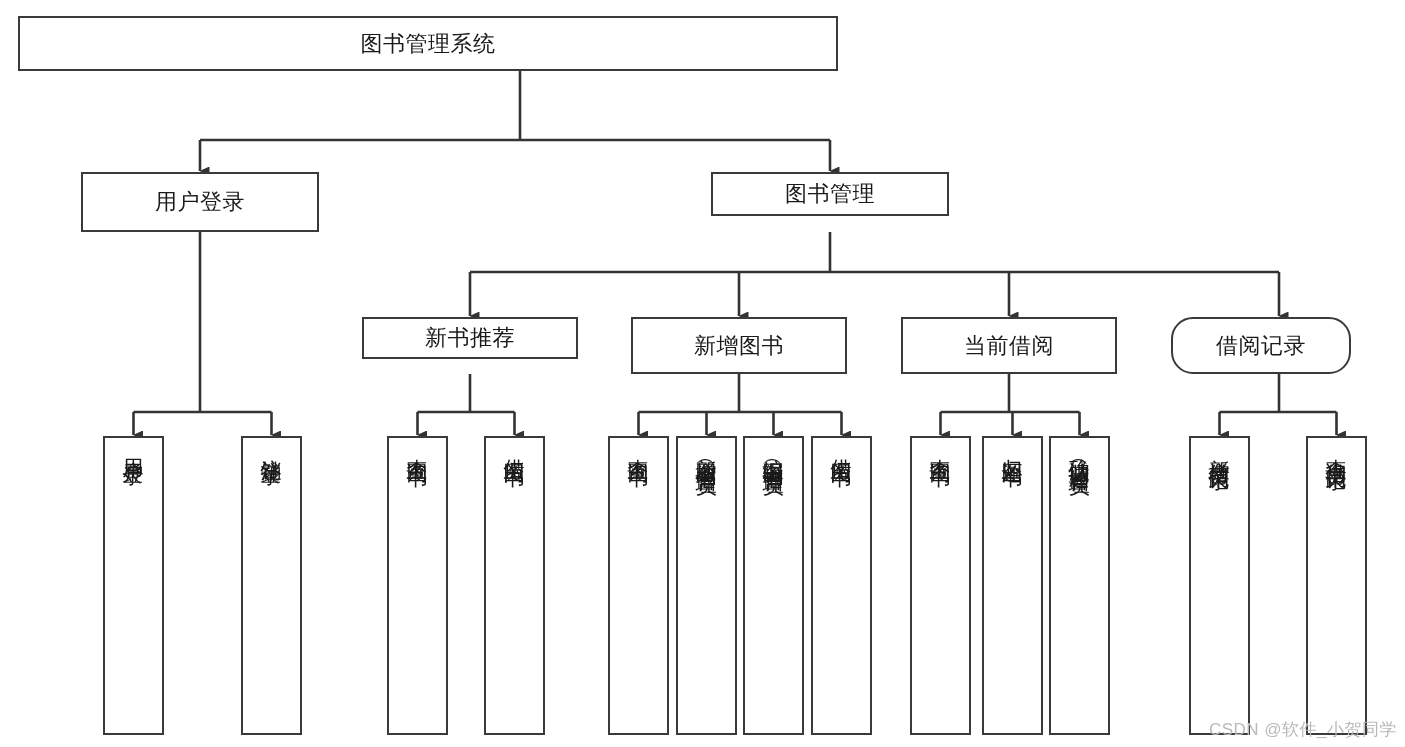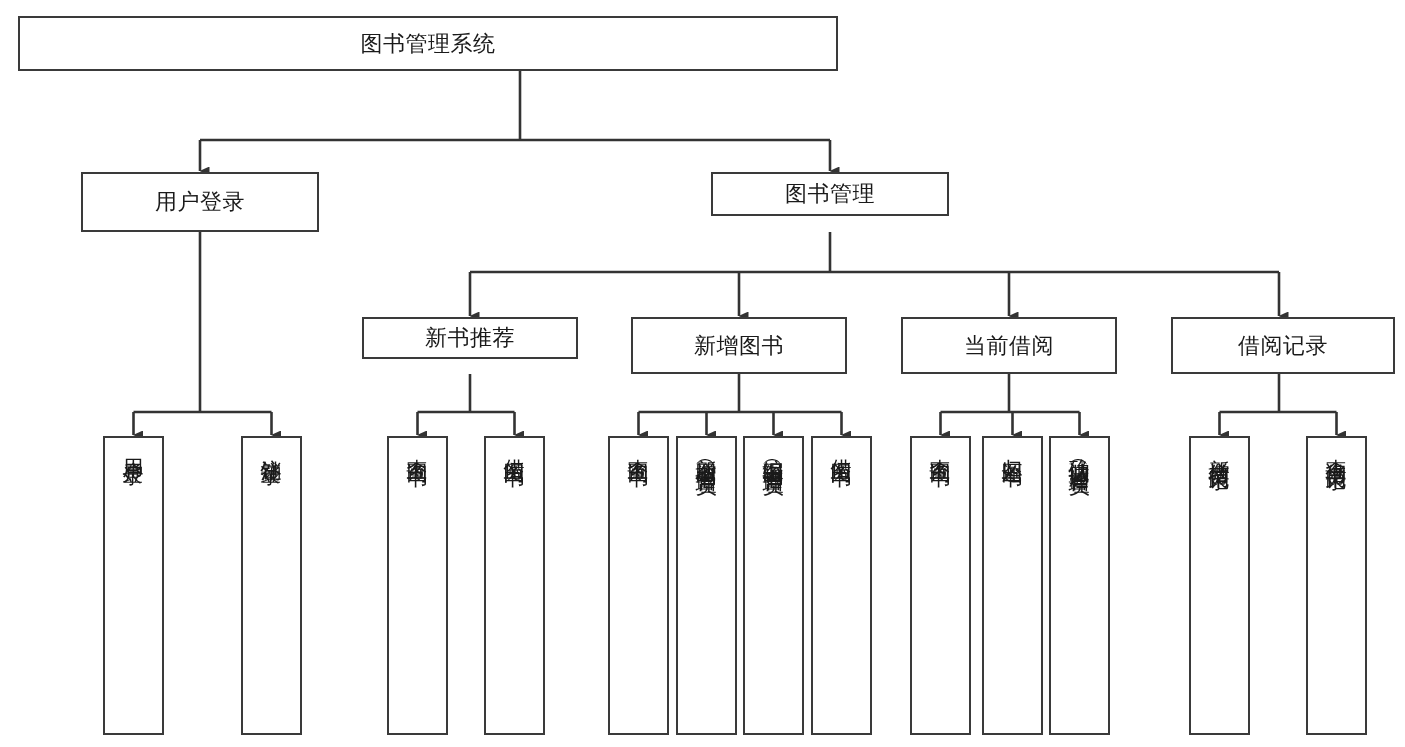--- a/index.html
+++ b/index.html
@@ -130,21 +130,21 @@
       </div>
       <div class="node horizontal" style="left: 362px; top: 317px; width: 216px; height: 42px;">
         <span class="label">新书推荐</span>
       </div>
       <div class="node horizontal" style="left: 631px; top: 317px; width: 216px; height: 57px;">
         <span class="label">新增图书</span>
       </div>
       <div class="node horizontal" style="left: 901px; top: 317px; width: 216px; height: 57px;">
         <span class="label">当前借阅</span>
       </div>
-      <div class="node horizontal" style="left: 1171px; top: 317px; width: 224px; height: 57px;">
+      <div class="node horizontal" style="left: 1171px; top: 317px; width: 180px; height: 57px; border-radius: 22px;">
         <span class="label">借阅记录</span>
       </div>
       <div class="node vertical" style="left: 103px; top: 436px; width: 61px; height: 299px;">
         <span class="label">用户登录</span>
       </div>
       <div class="node vertical" style="left: 241px; top: 436px; width: 61px; height: 299px;">
         <span class="label">注销登录</span>
       </div>
       <div class="node vertical" style="left: 387px; top: 436px; width: 61px; height: 299px;">
         <span class="label">查询图书</span>
@@ -174,13 +174,14 @@
         <span class="label">确认归还（管理员）</span>
       </div>
       <div class="node vertical" style="left: 1189px; top: 436px; width: 61px; height: 299px;">
         <span class="label">新增借阅记录</span>
       </div>
       <div class="node vertical" style="left: 1306px; top: 436px; width: 61px; height: 299px;">
         <span class="label">查询借阅记录</span>
       </div>
     </div>
 
+  <div class="watermark">CSDN @软件_小贺同学</div>
 </div>
 
 </body></html>

